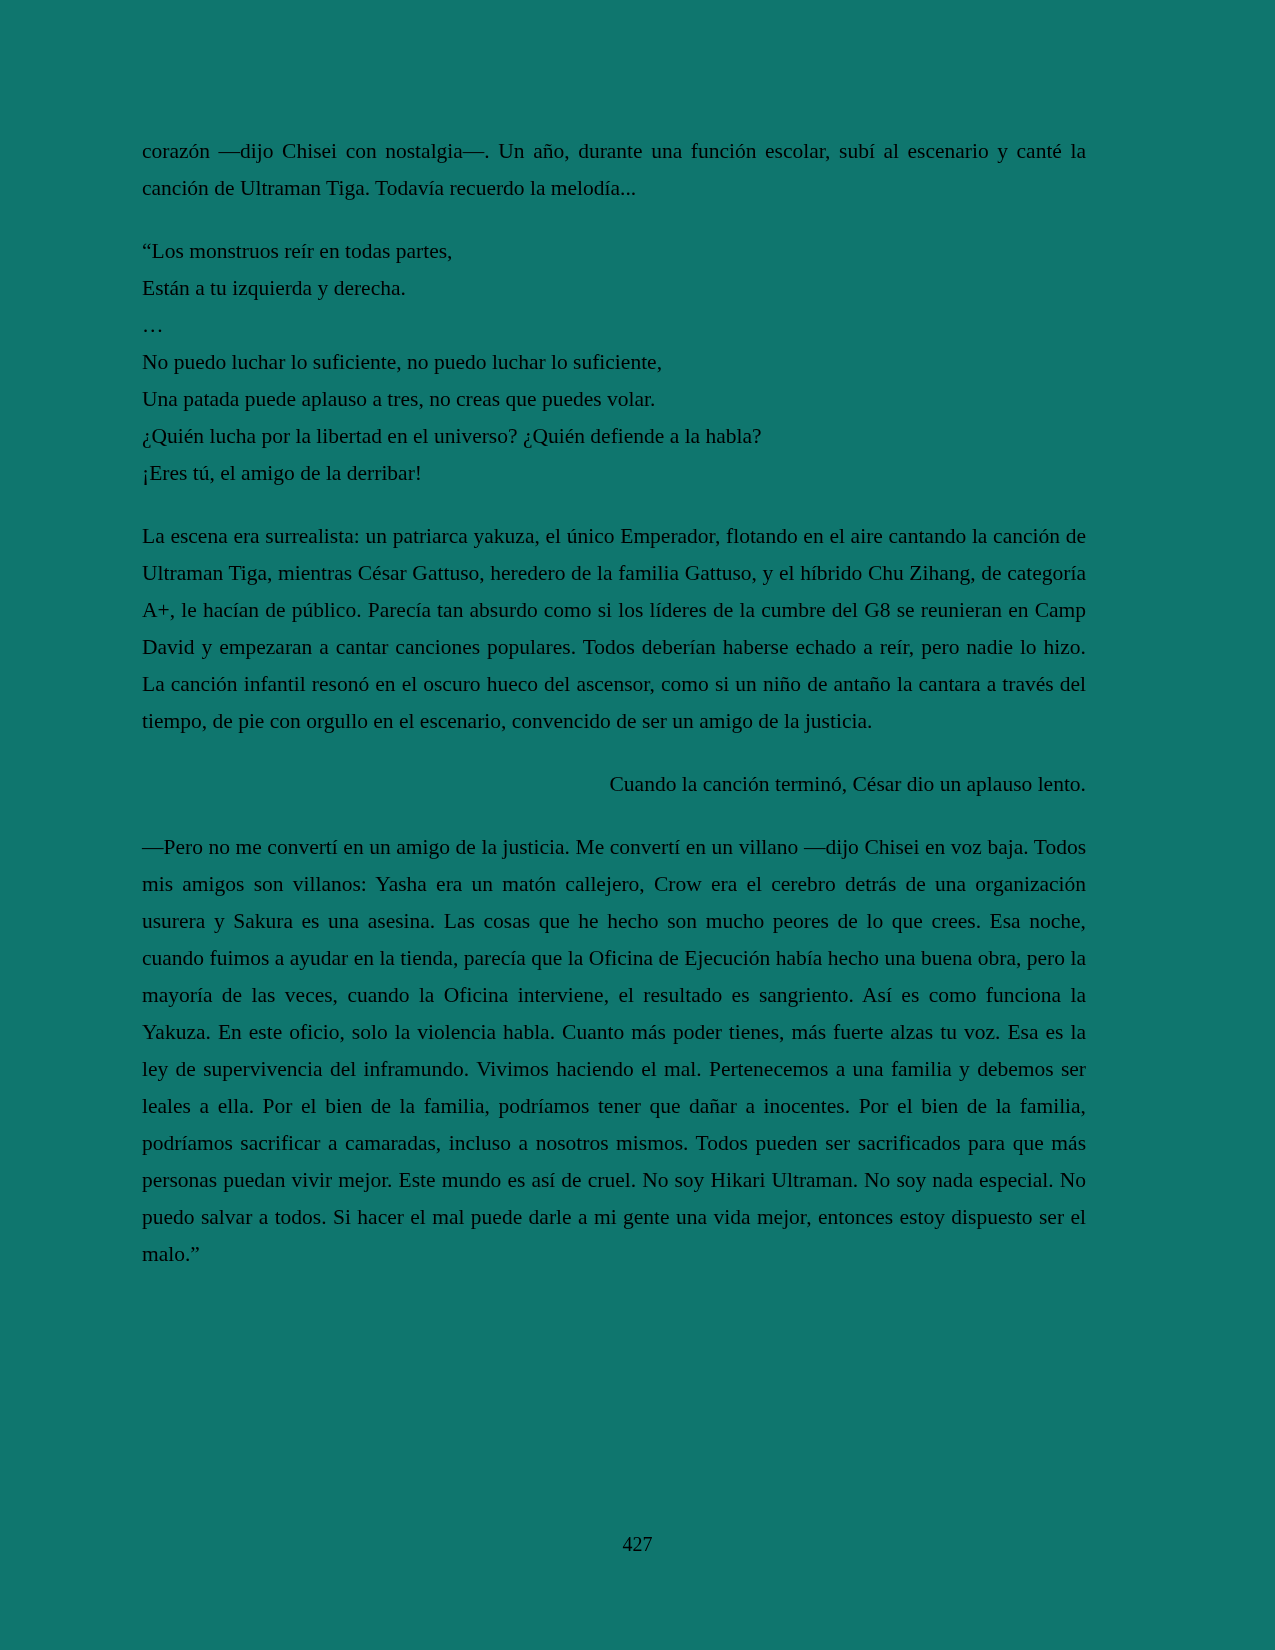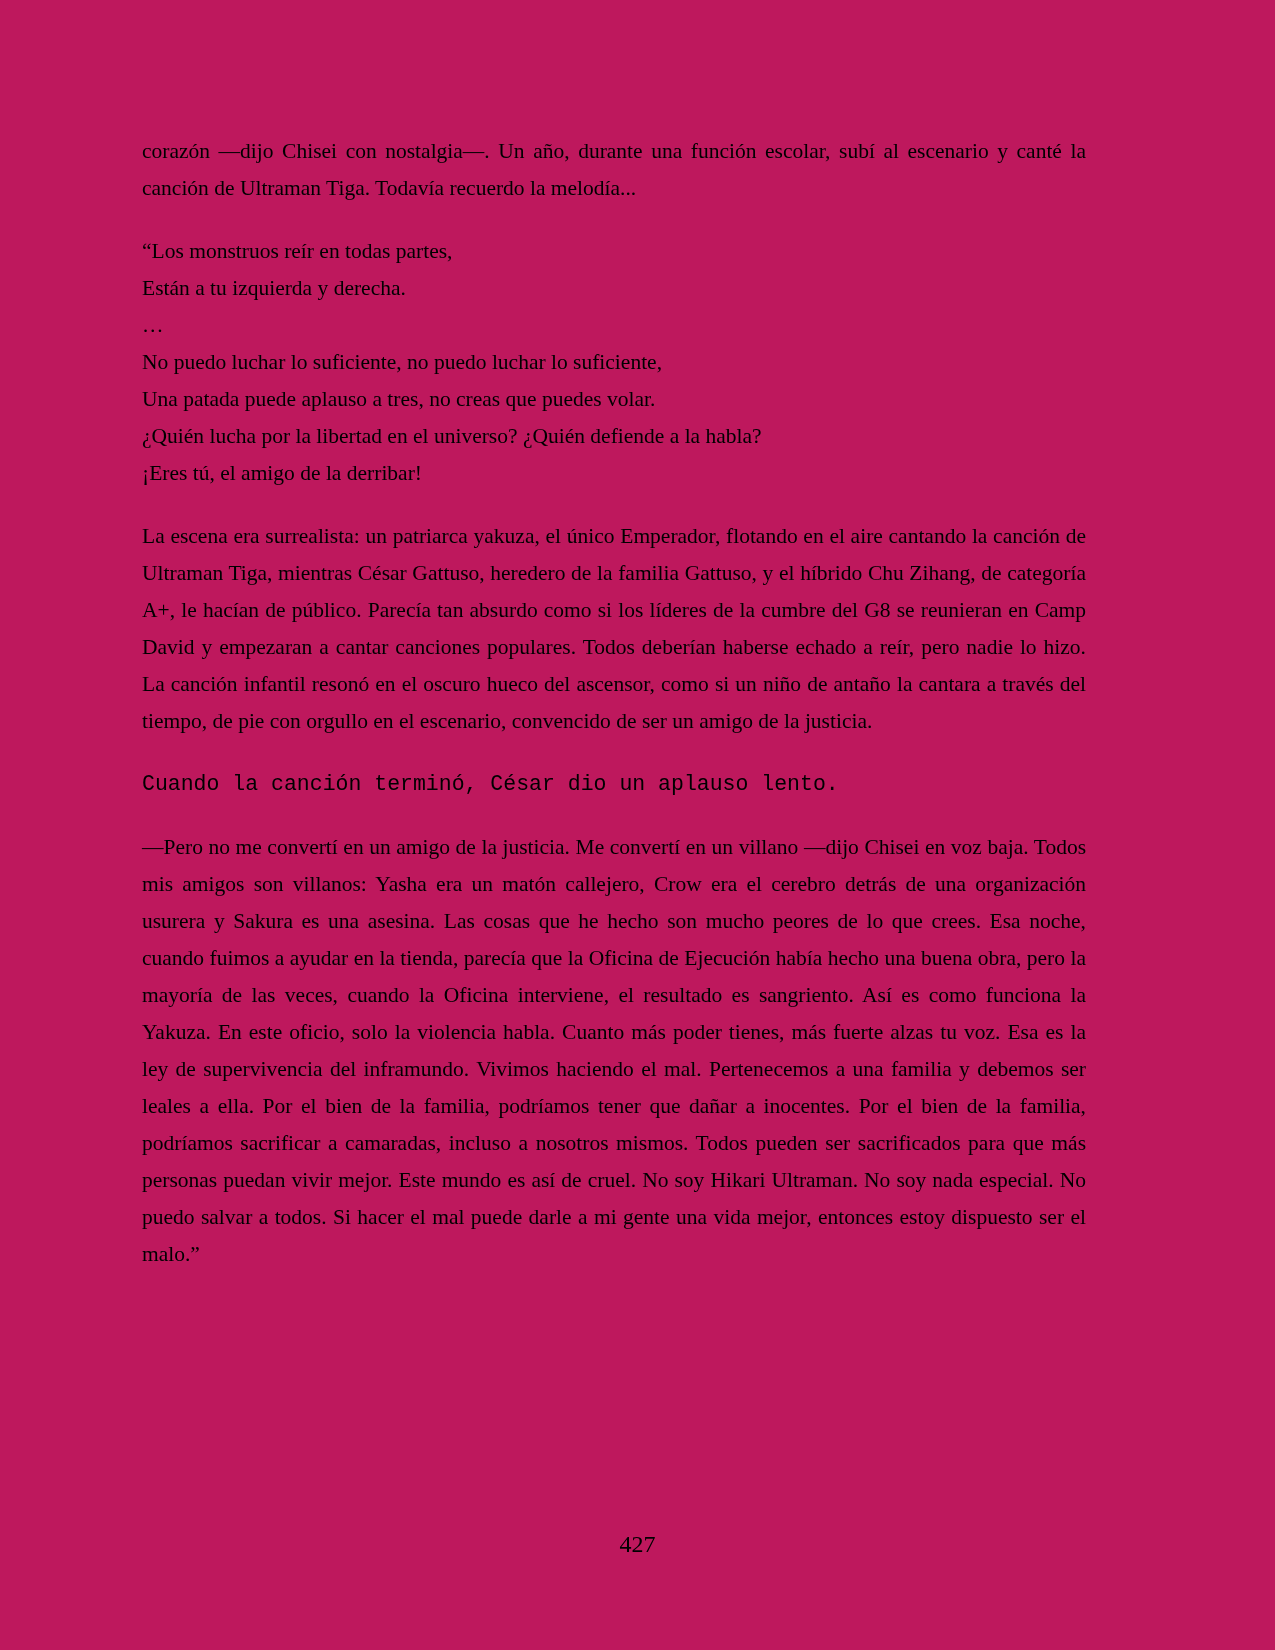--- a/index.html
+++ b/index.html
@@ -15,21 +15,21 @@
     position: relative;
     overflow: hidden;
   }
 
   .page {
     position: absolute;
     left: 0;
     top: 0;
     width: 1275px;
     height: 1650px;
-    background: #be185d;
+    background: #0f766e;
   }
 
   .content {
     position: absolute;
     left: 142px;
     top: 133px;
     width: 944px;
   }
 
   p.para {
@@ -37,42 +37,41 @@
     font-size: 21.5px;
     line-height: 37px;
     text-align: justify;
     text-justify: inter-word;
     -webkit-hyphens: none;
     hyphens: none;
   }
 
   
   p.para.last-short {
-    text-align: left;
-    font-family: Liberation Mono, monospace;
+    text-align: right;
   }
 
   .verse {
     margin: 0 0 26px 0;
     font-size: 21.5px;
     line-height: 37px;
     text-align: left;
   }
   .verse .vline {
     display: block;
     white-space: pre-wrap;
   }
 
   .pagenum {
     position: absolute;
     left: 0;
     top: 1530px;
     width: 1275px;
     text-align: center;
-    font-size: 24px;
+    font-size: 20px;
     line-height: 28px;
     font-family: "Liberation Serif", "DejaVu Serif", serif;
   }
 </style>
 </head>
 <body>
 
 <div class="page">
 
   <div class="content">

